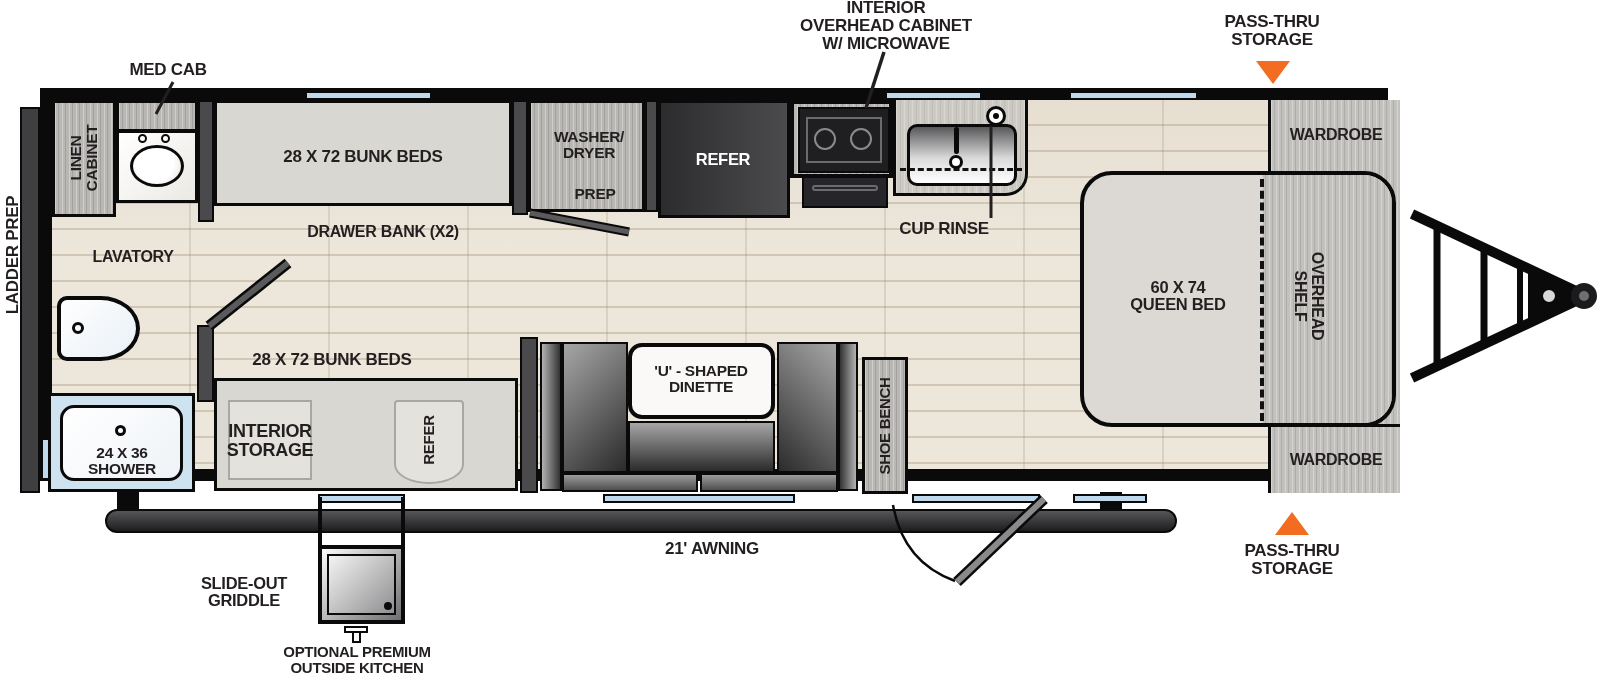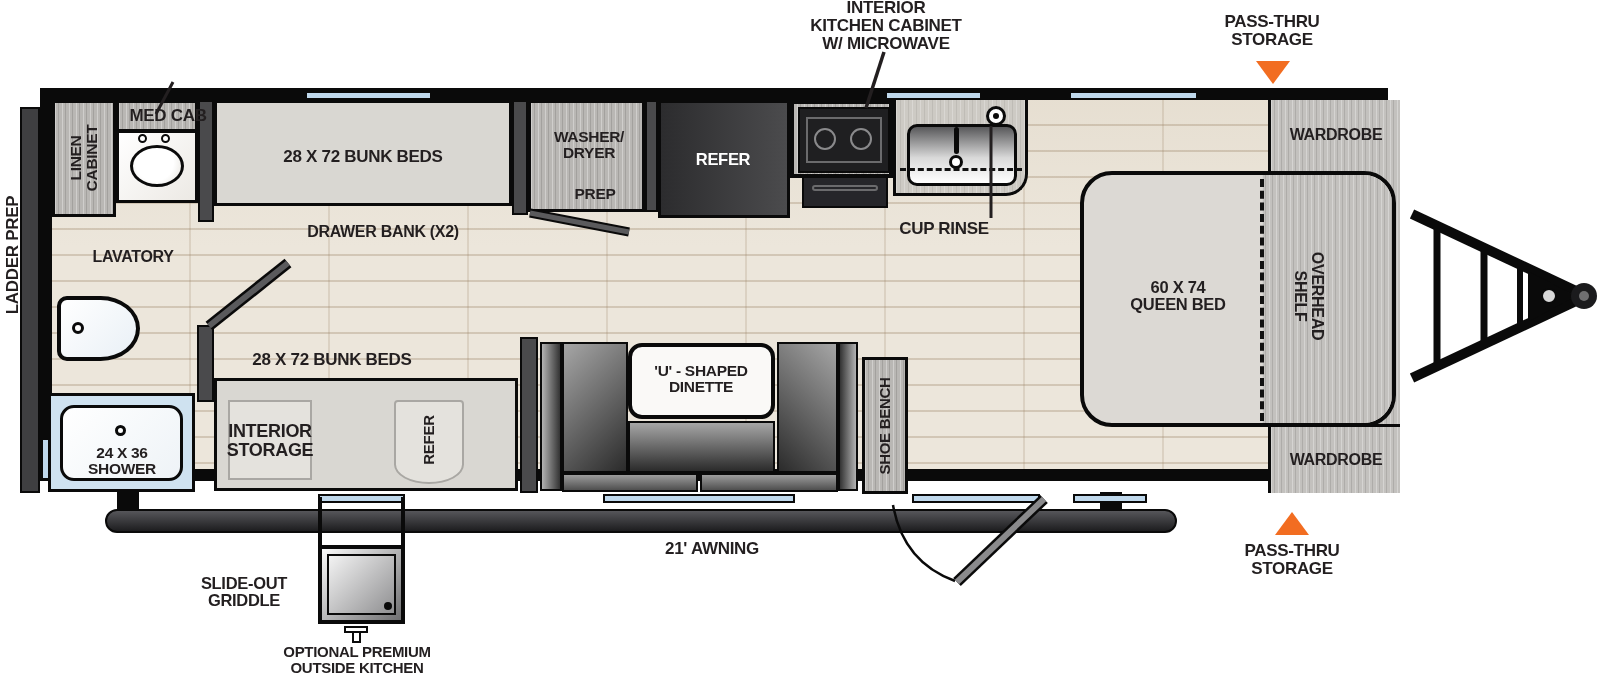--- a/index.html
+++ b/index.html
@@ -170,24 +170,24 @@
   <div class="abs" style="left:352px;top:633px;width:9px;height:10px;background:#fff;border:2.5px solid #0a0a0a;border-top:none;z-index:4;"></div>
   <div class="lbl" style="left:244px;top:592px;font-size:16.5px;">
     <span style="display:block;">SLIDE-OUT</span>
     <span style="display:block;">GRIDDLE</span>
   </div>
   <div class="lbl" style="left:357px;top:660px;font-size:15px;">
     <span style="display:block;">OPTIONAL PREMIUM</span>
     <span style="display:block;">OUTSIDE KITCHEN</span>
   </div>
 
-  <div class="lbl" style="left:168px;top:70px;font-size:17px;margin-top:46px;">MED CAB</div>
+  <div class="lbl" style="left:168px;top:70px;font-size:17px;">MED CAB</div>
   <div class="lbl" style="left:886px;top:26px;font-size:17px;">
     <span style="display:block;">INTERIOR</span>
-    <span style="display:block;">KITCHEN CABINET</span>
+    <span style="display:block;">OVERHEAD CABINET</span>
     <span style="display:block;">W/ MICROWAVE</span>
   </div>
   <div class="lbl" style="left:1272px;top:31px;font-size:17px;">
     <span style="display:block;">PASS-THRU</span>
     <span style="display:block;">STORAGE</span>
   </div>
   <div class="abs tri" style="left:1256px;top:61px;border-left:17px solid transparent;border-right:17px solid transparent;border-top:23px solid #f26d21;"></div>
 
   <div class="abs tri" style="left:1275px;top:512px;border-left:17px solid transparent;border-right:17px solid transparent;border-bottom:23px solid #f26d21;"></div>
   <div class="lbl" style="left:1292px;top:560px;font-size:17px;">

